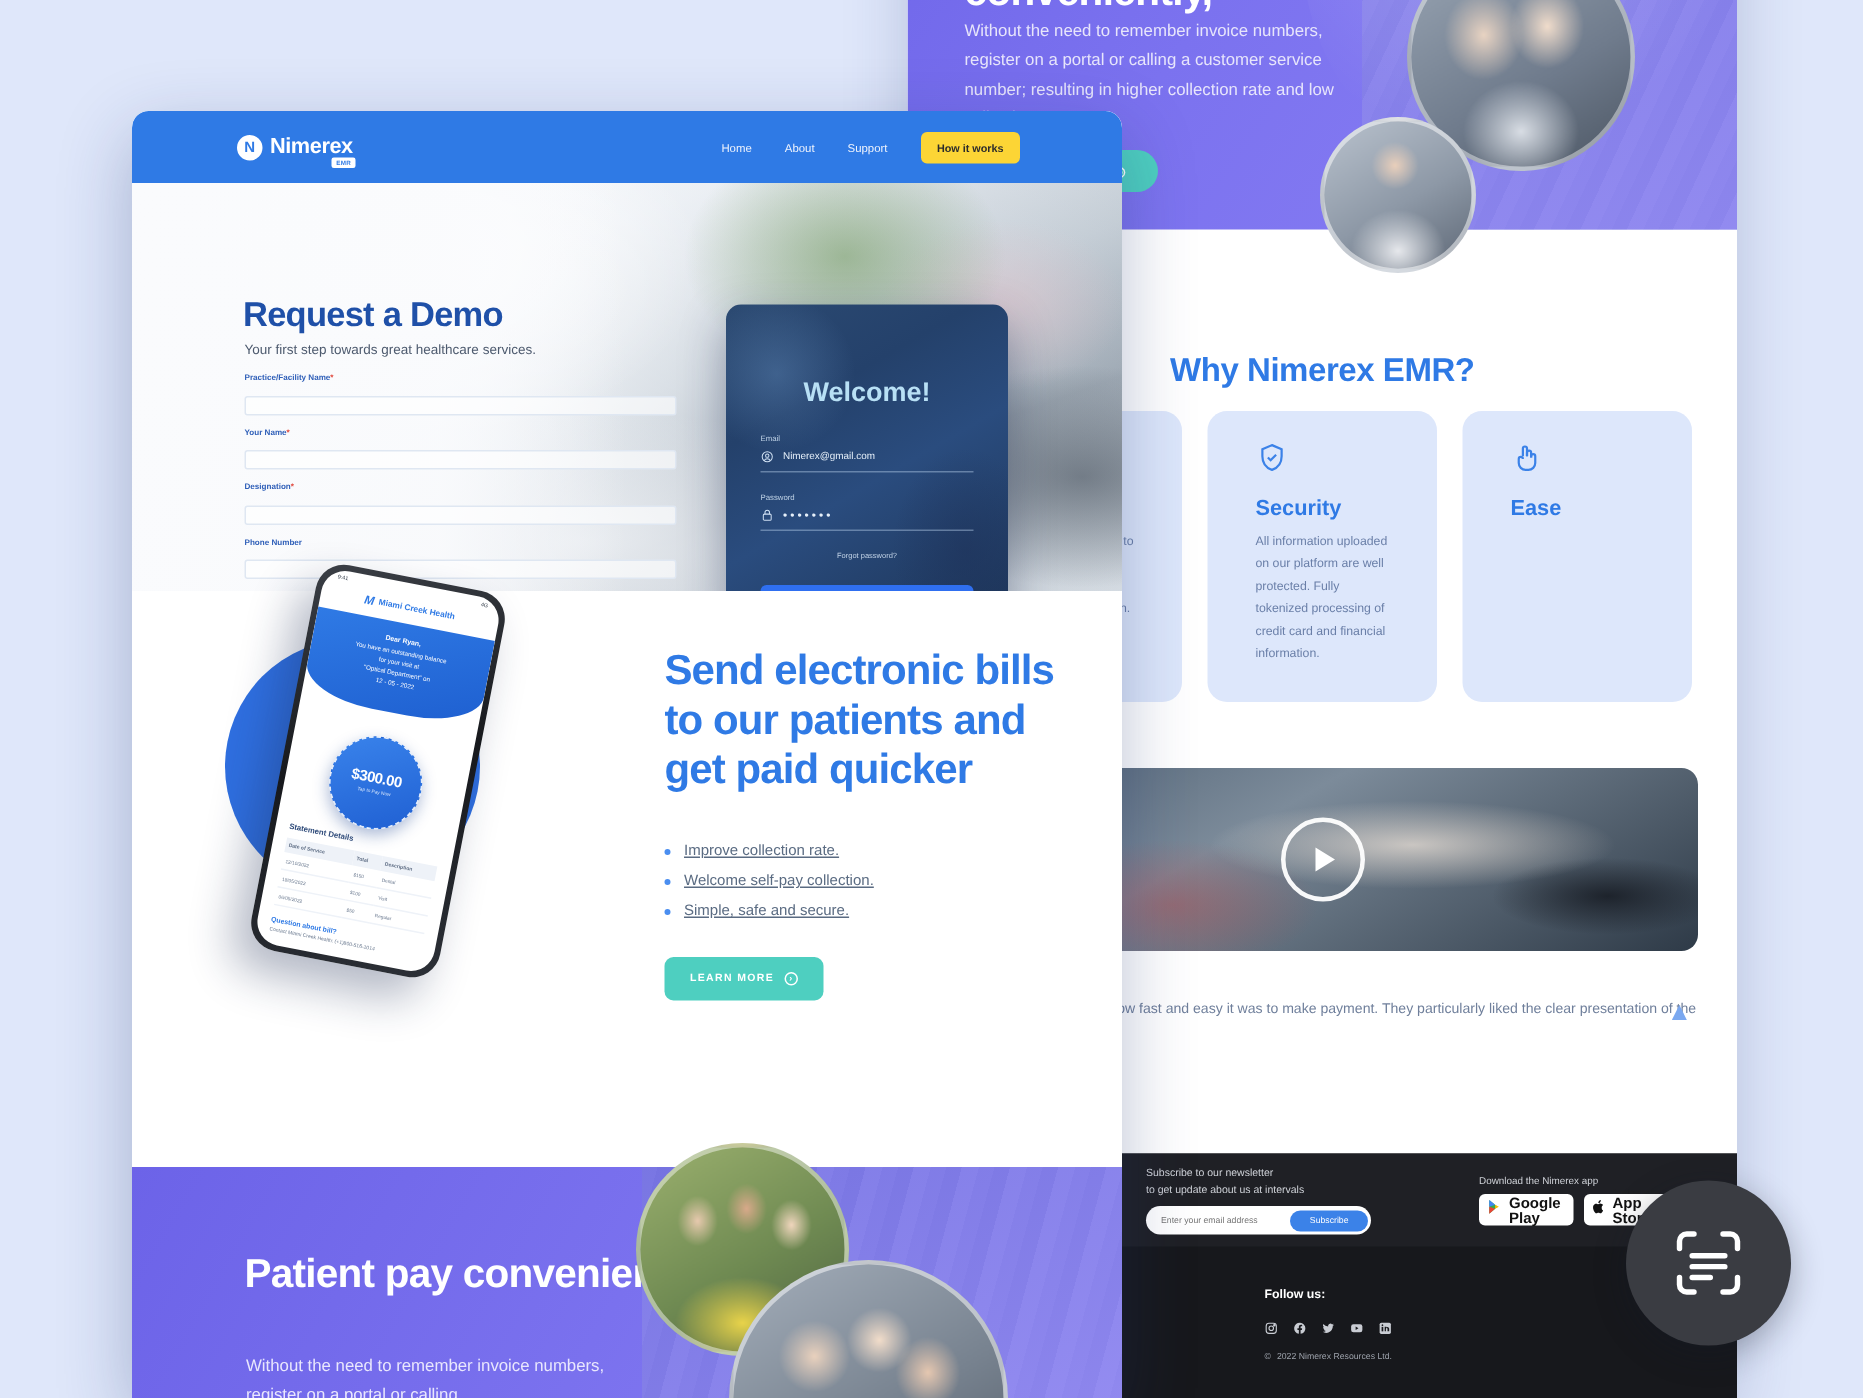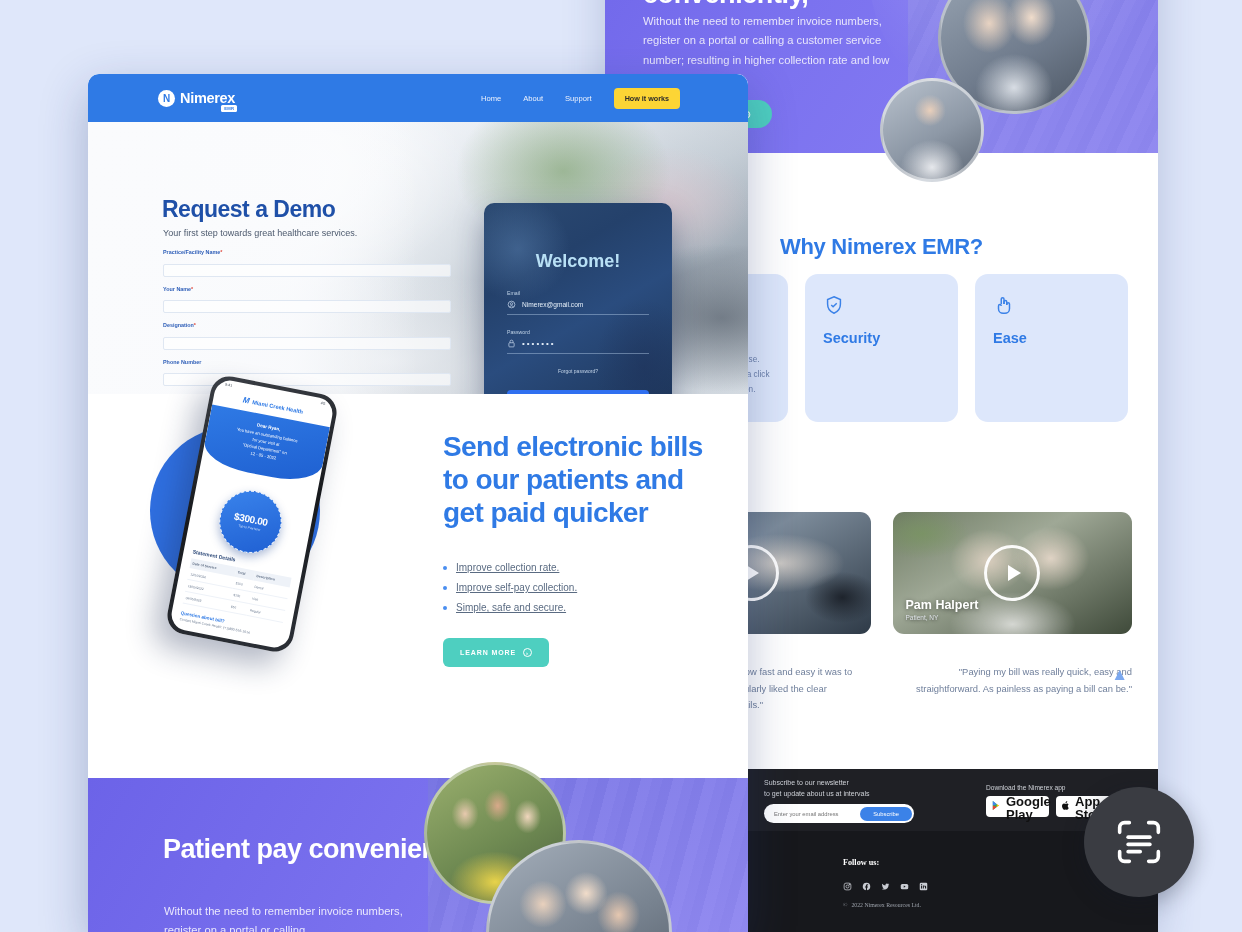--- a/index.html
+++ b/index.html
@@ -52,21 +52,21 @@
     display: flex; align-items: center; gap: 7px; cursor: pointer;
   }
 
   
   .bs-why-title {
     position: absolute; left: 0; top: 474px; width: 553px; text-align: center;
     color: #2f7ae5; font-size: 22px; font-weight: 700; letter-spacing: -.3px;
   }
   .bs-cards { position: absolute; left: 0; top: 514px; width: 553px; display: flex; gap: 17px; padding: 0 30px; }
   .bs-card {
-    flex: 1; background: #dde7fb; border-radius: 13px; padding: 20px 18px 24px;
+    flex: 1; background: #dde7fb; border-radius: 13px; padding: 20px 32px 24px;
     min-height: 138px;
   }
   .bs-card-ico { color: #3b82e8; margin-bottom: 10px; display: block; }
   .bs-card-h { color: #2f7ae5; font-size: 14.5px; font-weight: 700; margin-bottom: 7px; }
   .bs-card-p { color: #6a7fa8; font-size: 8.2px; line-height: 1.82; }
 
   
   .bs-users-title {
     position: absolute; left: 0; top: 714px; width: 553px; text-align: center;
     color: #2f7ae5; font-size: 22px; font-weight: 700;
@@ -144,22 +144,22 @@
     font-family: "Liberation Sans", sans-serif;
   }
   .bs-dl-label { color: #cfd2d8; font-size: 6.6px; margin-bottom: 5px; }
   .badges { display: flex; gap: 7px; }
   .badge {
     background: #fff; border-radius: 4px; height: 21px; width: 63px;
     display: flex; align-items: center; gap: 4px; padding: 0 5px;
   }
   .badge-txt { line-height: 1.05; }
   .badge-small { font-size: 4.2px; color: #222; display: block; }
-  .badge-big { font-size: 13px; color: #111; font-weight: 700; display: block; }
-  .bs-foot-cols { display: flex; padding: 27px 33px 0; gap: 0; font-family: Liberation Serif, serif; }
+  .badge-big { font-size: 10px; color: #111; font-weight: 700; display: block; }
+  .bs-foot-cols { display: flex; padding: 27px 33px 0; gap: 0; }
   .bs-fc { width: 205px; }
   .bs-fc-h { color: #fff; font-size: 8.2px; font-weight: 700; margin-bottom: 10px; }
   .bs-fc-line { color: #b6bac2; font-size: 6.4px; margin-bottom: 7px; }
   .social { display: flex; gap: 10px; margin-bottom: 16px; }
   .soc { width: 9px; height: 9px; color: #c9ccd3; }
   .bs-copy { color: #9ea3ac; font-size: 5.8px; display: flex; align-items: center; gap: 4px; }
 
   
   .front-screen {
     position: absolute; left: 88px; top: 74px;
@@ -432,20 +432,21 @@
         <div class="bs-card-p">Our platform is simple to use. Patients receive bills with a click of a button, no complication.</div>
       </div>
       <div class="bs-card">
         <span class="bs-card-ico">
           <svg width="22" height="22" viewBox="0 0 24 24" fill="none" stroke="#3b82e8" stroke-width="1.6">
             <path d="M12 3l7 3v5c0 5-3 8.5-7 10-4-1.5-7-5-7-10V6z"></path>
               <path d="M9 12l2 2 4-4"></path>
           </svg>
         </span>
         <div class="bs-card-h">Security</div>
+        <div class="bs-card-p">All information uploaded on our platform are well protected. Fully tokenized processing of credit card and financial information.</div>
       </div>
       <div class="bs-card">
         <span class="bs-card-ico">
           <svg width="22" height="22" viewBox="0 0 24 24" fill="none" stroke="#3b82e8" stroke-width="1.6">
             <path d="M9 11V5.5a1.5 1.5 0 013 0V11"></path>
             <path d="M12 11V8.5a1.5 1.5 0 013 0V12"></path>
             <path d="M15 12v-1a1.5 1.5 0 013 0v5a5 5 0 01-5 5h-2a5 5 0 01-5-5v-3a1.5 1.5 0 013 0"></path>
           </svg>
         </span>
         <div class="bs-card-h">Ease</div>
@@ -456,30 +457,20 @@
     <div class="bs-tests">
       <div class="bs-test">
         <div class="bs-test-media bs-media-a">
           <div class="play-btn">
               <i></i>
             </div>
           <div class="bs-test-name">Dr. Howard</div>
           <div class="bs-test-role">Physician, TX</div>
         </div>
         <div class="bs-test-q">"Our patients commented how fast and easy it was to make payment. They particularly liked the clear presentation of the visit details."</div>
-      </div>
-      <div class="bs-test">
-        <div class="bs-test-media bs-media-b">
-          <div class="play-btn">
-              <i></i>
-            </div>
-          <div class="bs-test-name">Pam Halpert</div>
-          <div class="bs-test-role">Patient, NY</div>
-        </div>
-        <div class="bs-test-q">"Paying my bill was really quick, easy and straightforward. As painless as paying a bill can be."</div>
       </div>
     </div>
     <div class="bs-quote-mark">▲</div>
 
     <div class="bs-footer">
       <div class="bs-foot-top">
         <div class="bs-foot-logo">Nimerex</div>
         <div style="width:222px">
           <div class="bs-news-label">
             <span>Subscribe to our newsletter</span><br>
@@ -703,21 +694,21 @@
       </div>
 
       <div class="bills-copy">
         <div class="bills-h">Send electronic bills to our patients and get paid quicker</div>
         <div class="bills-li">
           <span class="bills-dot"></span>
           <span>Improve collection rate.</span>
         </div>
         <div class="bills-li">
           <span class="bills-dot"></span>
-          <span>Improve self-pay collection.</span>
+          <span>Welcome self-pay collection.</span>
         </div>
         <div class="bills-li">
           <span class="bills-dot"></span>
           <span>Simple, safe and secure.</span>
         </div>
         <button class="learn-btn">
           <span>LEARN MORE</span>
           <span class="arrow">›</span>
         </button>
       </div>

